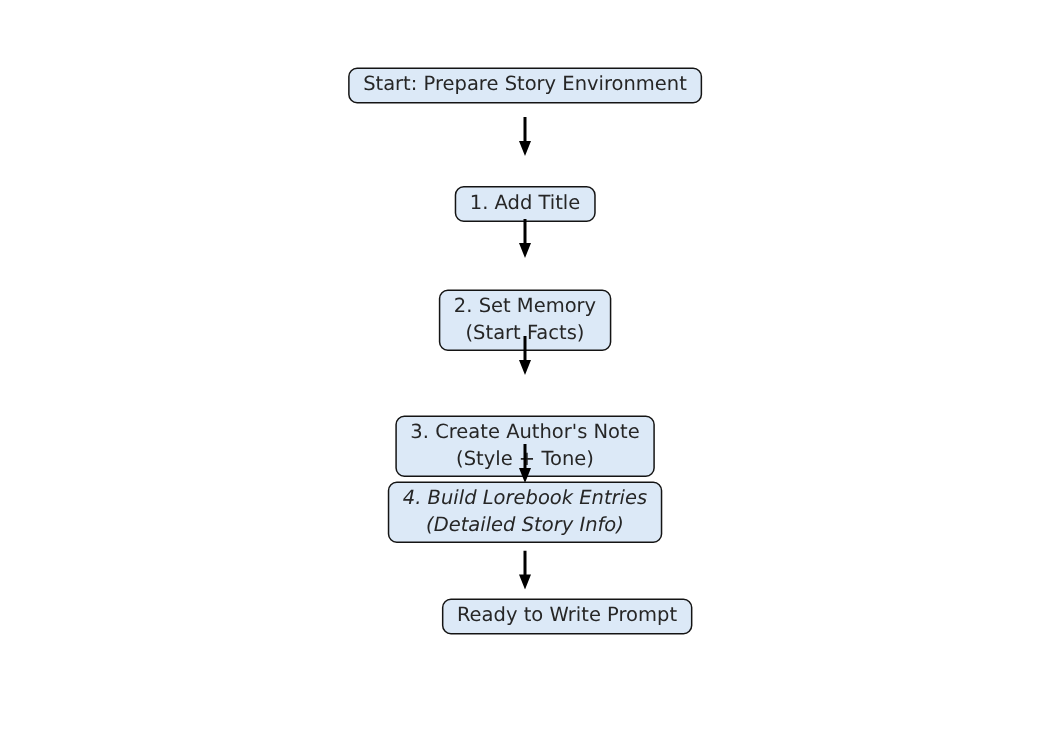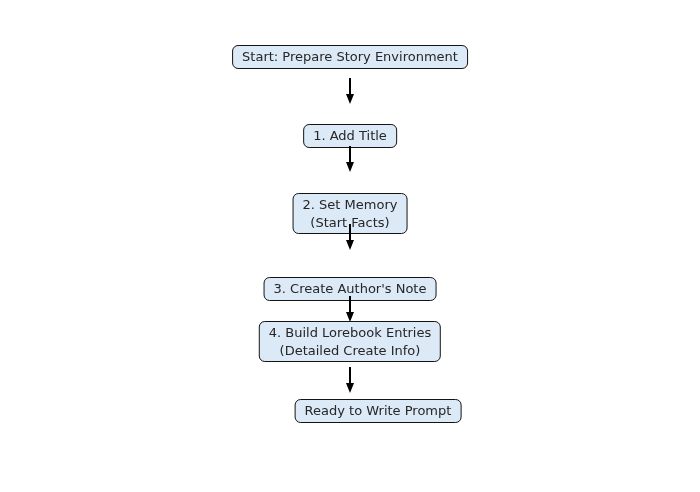--- a/index.html
+++ b/index.html
@@ -79,32 +79,33 @@
 
   <div class="flow-arrow" style="top:224px;">
     <svg width="12" height="26" viewBox="0 0 12 26">
       <line x1="6" y1="0" x2="6" y2="17" stroke-width="2" stroke="#000000"></line>
       <polygon points="2,16 10,16 6,26" fill="#000000"></polygon>
     </svg>
   </div>
 
   <div class="flow-node" style="top:248px;margin-top:29px;">
     <span class="line">3. Create Author's Note</span>
+    <span class="line">(Style + Tone)</span>
   </div>
 
   <div class="flow-arrow" style="top:296px;">
     <svg width="12" height="26" viewBox="0 0 12 26">
       <line x1="6" y1="0" x2="6" y2="17" stroke-width="2" stroke="#000000"></line>
       <polygon points="2,16 10,16 6,26" fill="#000000"></polygon>
     </svg>
   </div>
 
-  <div class="flow-node" style="top:321px;">
+  <div class="flow-node" style="top:321px;font-style:italic;">
     <span class="line">4. Build Lorebook Entries</span>
-    <span class="line">(Detailed Create Info)</span>
+    <span class="line">(Detailed Story Info)</span>
   </div>
 
   <div class="flow-arrow" style="top:367px;">
     <svg width="12" height="26" viewBox="0 0 12 26">
       <line x1="6" y1="0" x2="6" y2="17" stroke-width="2" stroke="#000000"></line>
       <polygon points="2,16 10,16 6,26" fill="#000000"></polygon>
     </svg>
   </div>
 
   <div class="flow-node" style="top:399px;margin-left:28px;">

